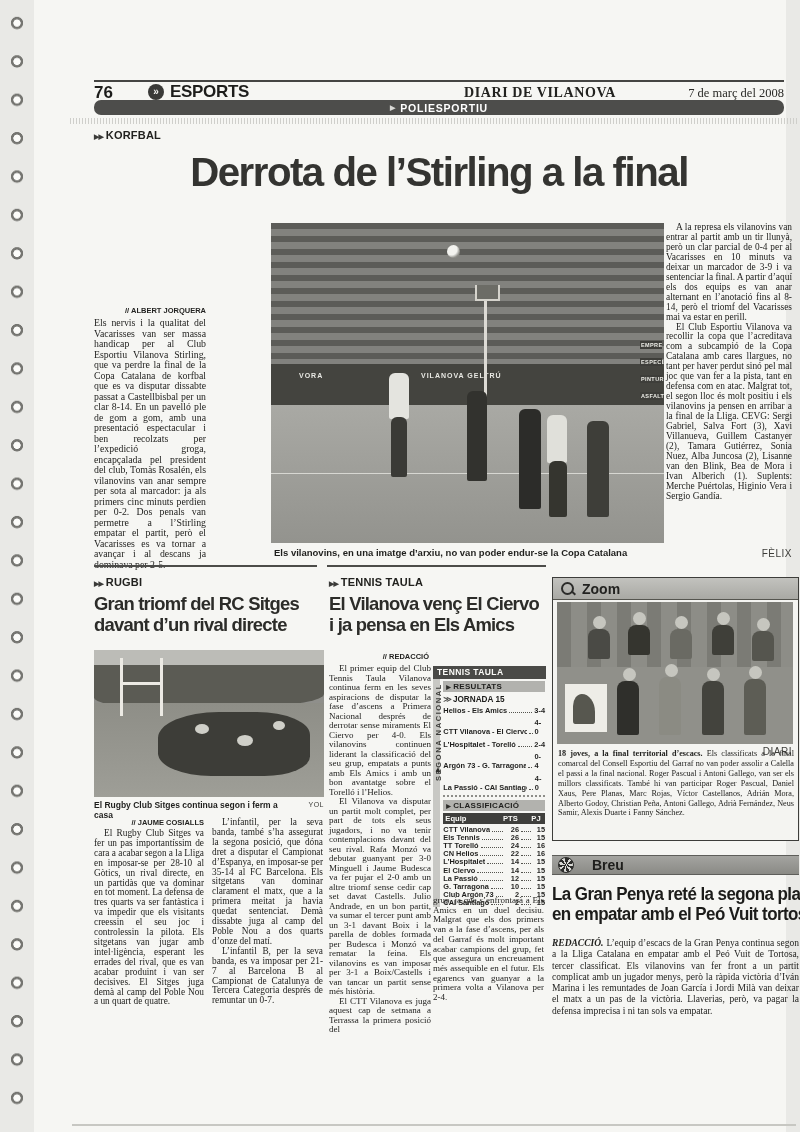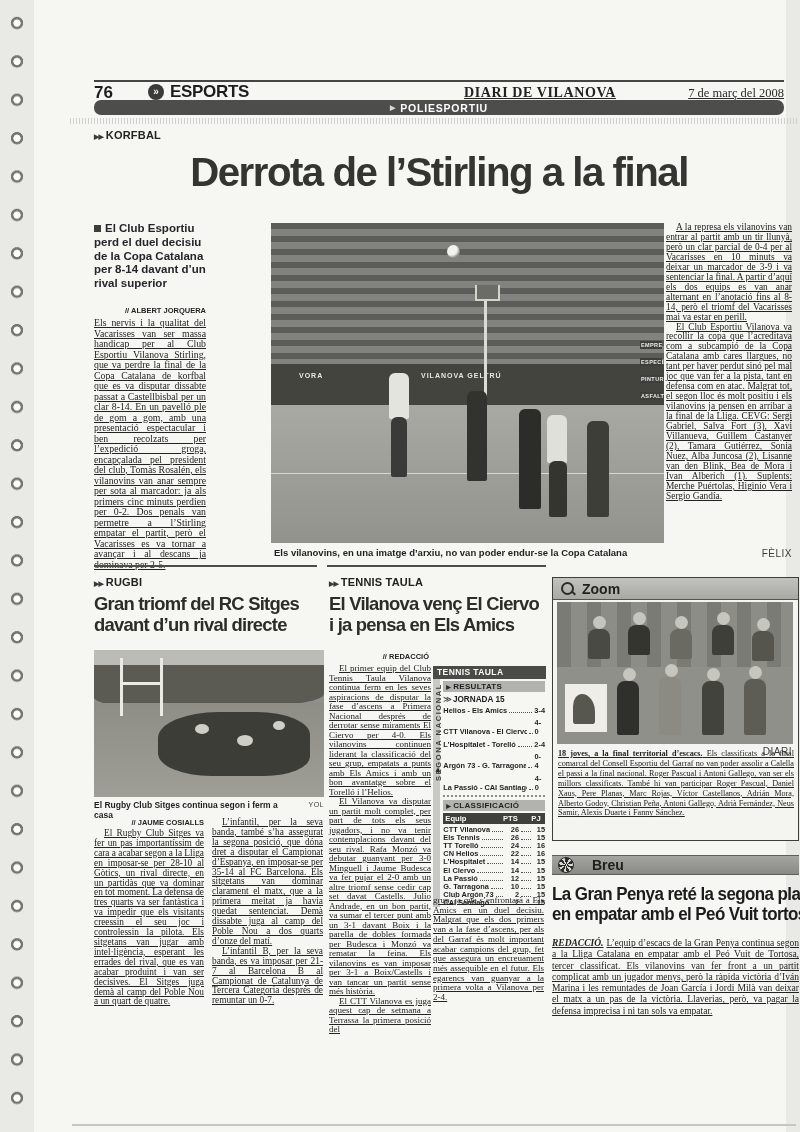--- a/index.html
+++ b/index.html
@@ -1,19 +1,19 @@
 <!DOCTYPE html>
 <html><head>
 <meta charset="utf-8">
 <style>
   html,body{margin:0;padding:0;}
   body{width:800px;height:1132px;position:relative;overflow:hidden;
        background:#e9e9e6;font-family:"Liberation Sans",sans-serif;color:#2b2b29;}
   .abs{position:absolute;}
-  .serif{font-family:"Liberation Serif",serif;text-decoration:underline;}
+  .serif{font-family:"Liberation Serif",serif;}
   .just{text-align:justify;}
   .ind{text-indent:10px;}
   
   .page{position:absolute;left:34px;top:0;width:752px;height:1132px;background:#f6f6f3;}
   .binding{position:absolute;left:2px;top:8px;width:30px;height:1118px;
      background-image:radial-gradient(circle at 15px 15px,#fcfcfa 0 3.4px,#757571 3.9px 5.8px,rgba(0,0,0,0) 6.5px);
      background-size:30px 38.4px;background-repeat:repeat-y;}
   .bottom-line{position:absolute;left:38px;top:1124px;width:724px;height:2px;background:#c7c7c2;}
   
   .hr-top{left:60px;top:80px;width:690px;height:2px;background:#454543;}
@@ -149,23 +149,20 @@
     <span class="tri">▶</span>
     <span>POLIESPORTIU</span>
   </div>
   <div class="abs hatch"></div>
 
   <div class="abs kicker" style="left:60px;top:129px;">
     <span class="arr">▶▶</span><span>KORFBAL</span>
   </div>
   <div class="abs k-head">Derrota de l’Stirling a la final</div>
 
-  <div class="abs k-sub">
-    <span class="sq"></span><span>El Club Esportiu perd el duel decisiu de la Copa Catalana per 8-14 davant d’un rival superior</span>
-  </div>
   <div class="abs byline k-by">// ALBERT JORQUERA</div>
   <div class="abs serif just k-c1">
     <span class="ind">Els nervis i la qualitat del Vacarisses van ser massa handicap per al Club Esportiu Vilanova Stirling, que va perdre la final de la Copa Catalana de korfbal que es va disputar dissabte passat a Castellbisbal per un clar 8-14. En un pavelló ple de gom a gom, amb una presentació espectacular i ben recolzats per l’expedició groga, encapçalada pel president del club, Tomàs Rosalén, els vilanovins van anar sempre per sota al marcador: ja als primers cinc minuts perdien per 0-2. Dos penals van permetre a l’Stirling empatar el partit, però el Vacarisses es va tornar a avançar i al descans ja dominava per 2-5.</span>
   </div>
 
   <div class="abs photo kphoto">
     <div class="kp-stands"></div>
     <div class="kp-band"></div>
     <span class="kp-sign" style="left:28px;top:46.5%;">VORA</span>
     <span class="kp-sign" style="left:150px;top:46.5%;">VILANOVA GELTRÚ</span>

